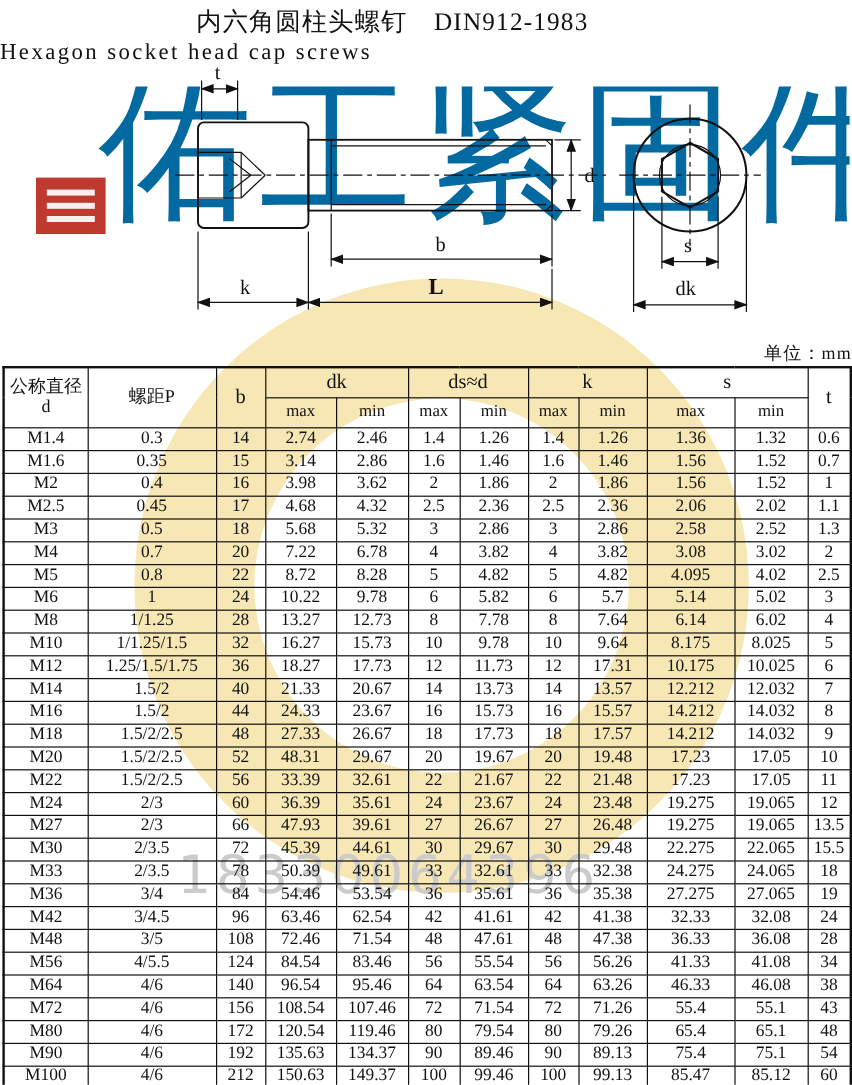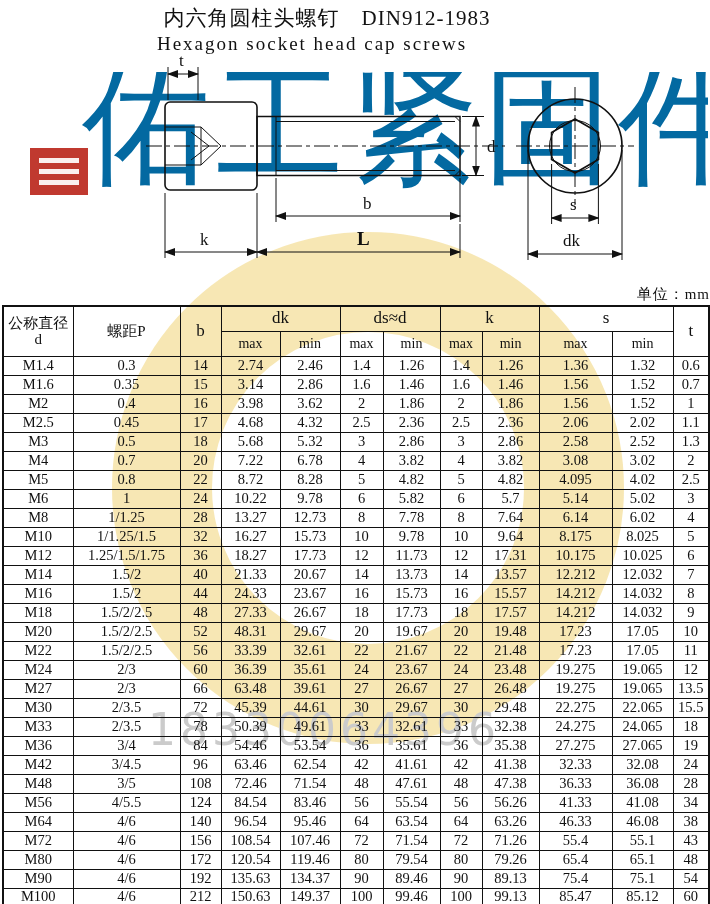--- a/index.html
+++ b/index.html
@@ -35,21 +35,21 @@
     border:100px solid rgba(241,212,118,0.55);
   }
 
   
   .title-line {
     left:0; top:4px; width:654px; z-index:2; text-align:center;
     font-size:21px; letter-spacing:1px; white-space:nowrap;
   }
   .title-line .gap { display:inline-block; width:22px; }
   .subtitle-line {
-    left:0; top:33px; width:624px; z-index:2; text-align:center;
+    left:0; top:33px; width:624px; z-index:2; text-align:left;
     font-size:19px; letter-spacing:2px;
   }
   .unit-label {
     right:0; top:285px; z-index:2; font-size:15px; letter-spacing:1px;
   }
 
   
   svg.diagram { left:0; top:52px; z-index:2; }
   svg.diagram text {
     font-family:"Liberation Serif","DejaVu Serif",serif;
@@ -459,21 +459,21 @@
         <td>24</td>
         <td>23.48</td>
         <td>19.275</td>
         <td>19.065</td>
         <td>12</td>
       </tr>
       <tr>
         <td>M27</td>
         <td>2/3</td>
         <td>66</td>
-        <td>63.48</td>
+        <td>47.93</td>
         <td>39.61</td>
         <td>27</td>
         <td>26.67</td>
         <td>27</td>
         <td>26.48</td>
         <td>19.275</td>
         <td>19.065</td>
         <td>13.5</td>
       </tr>
       <tr>

